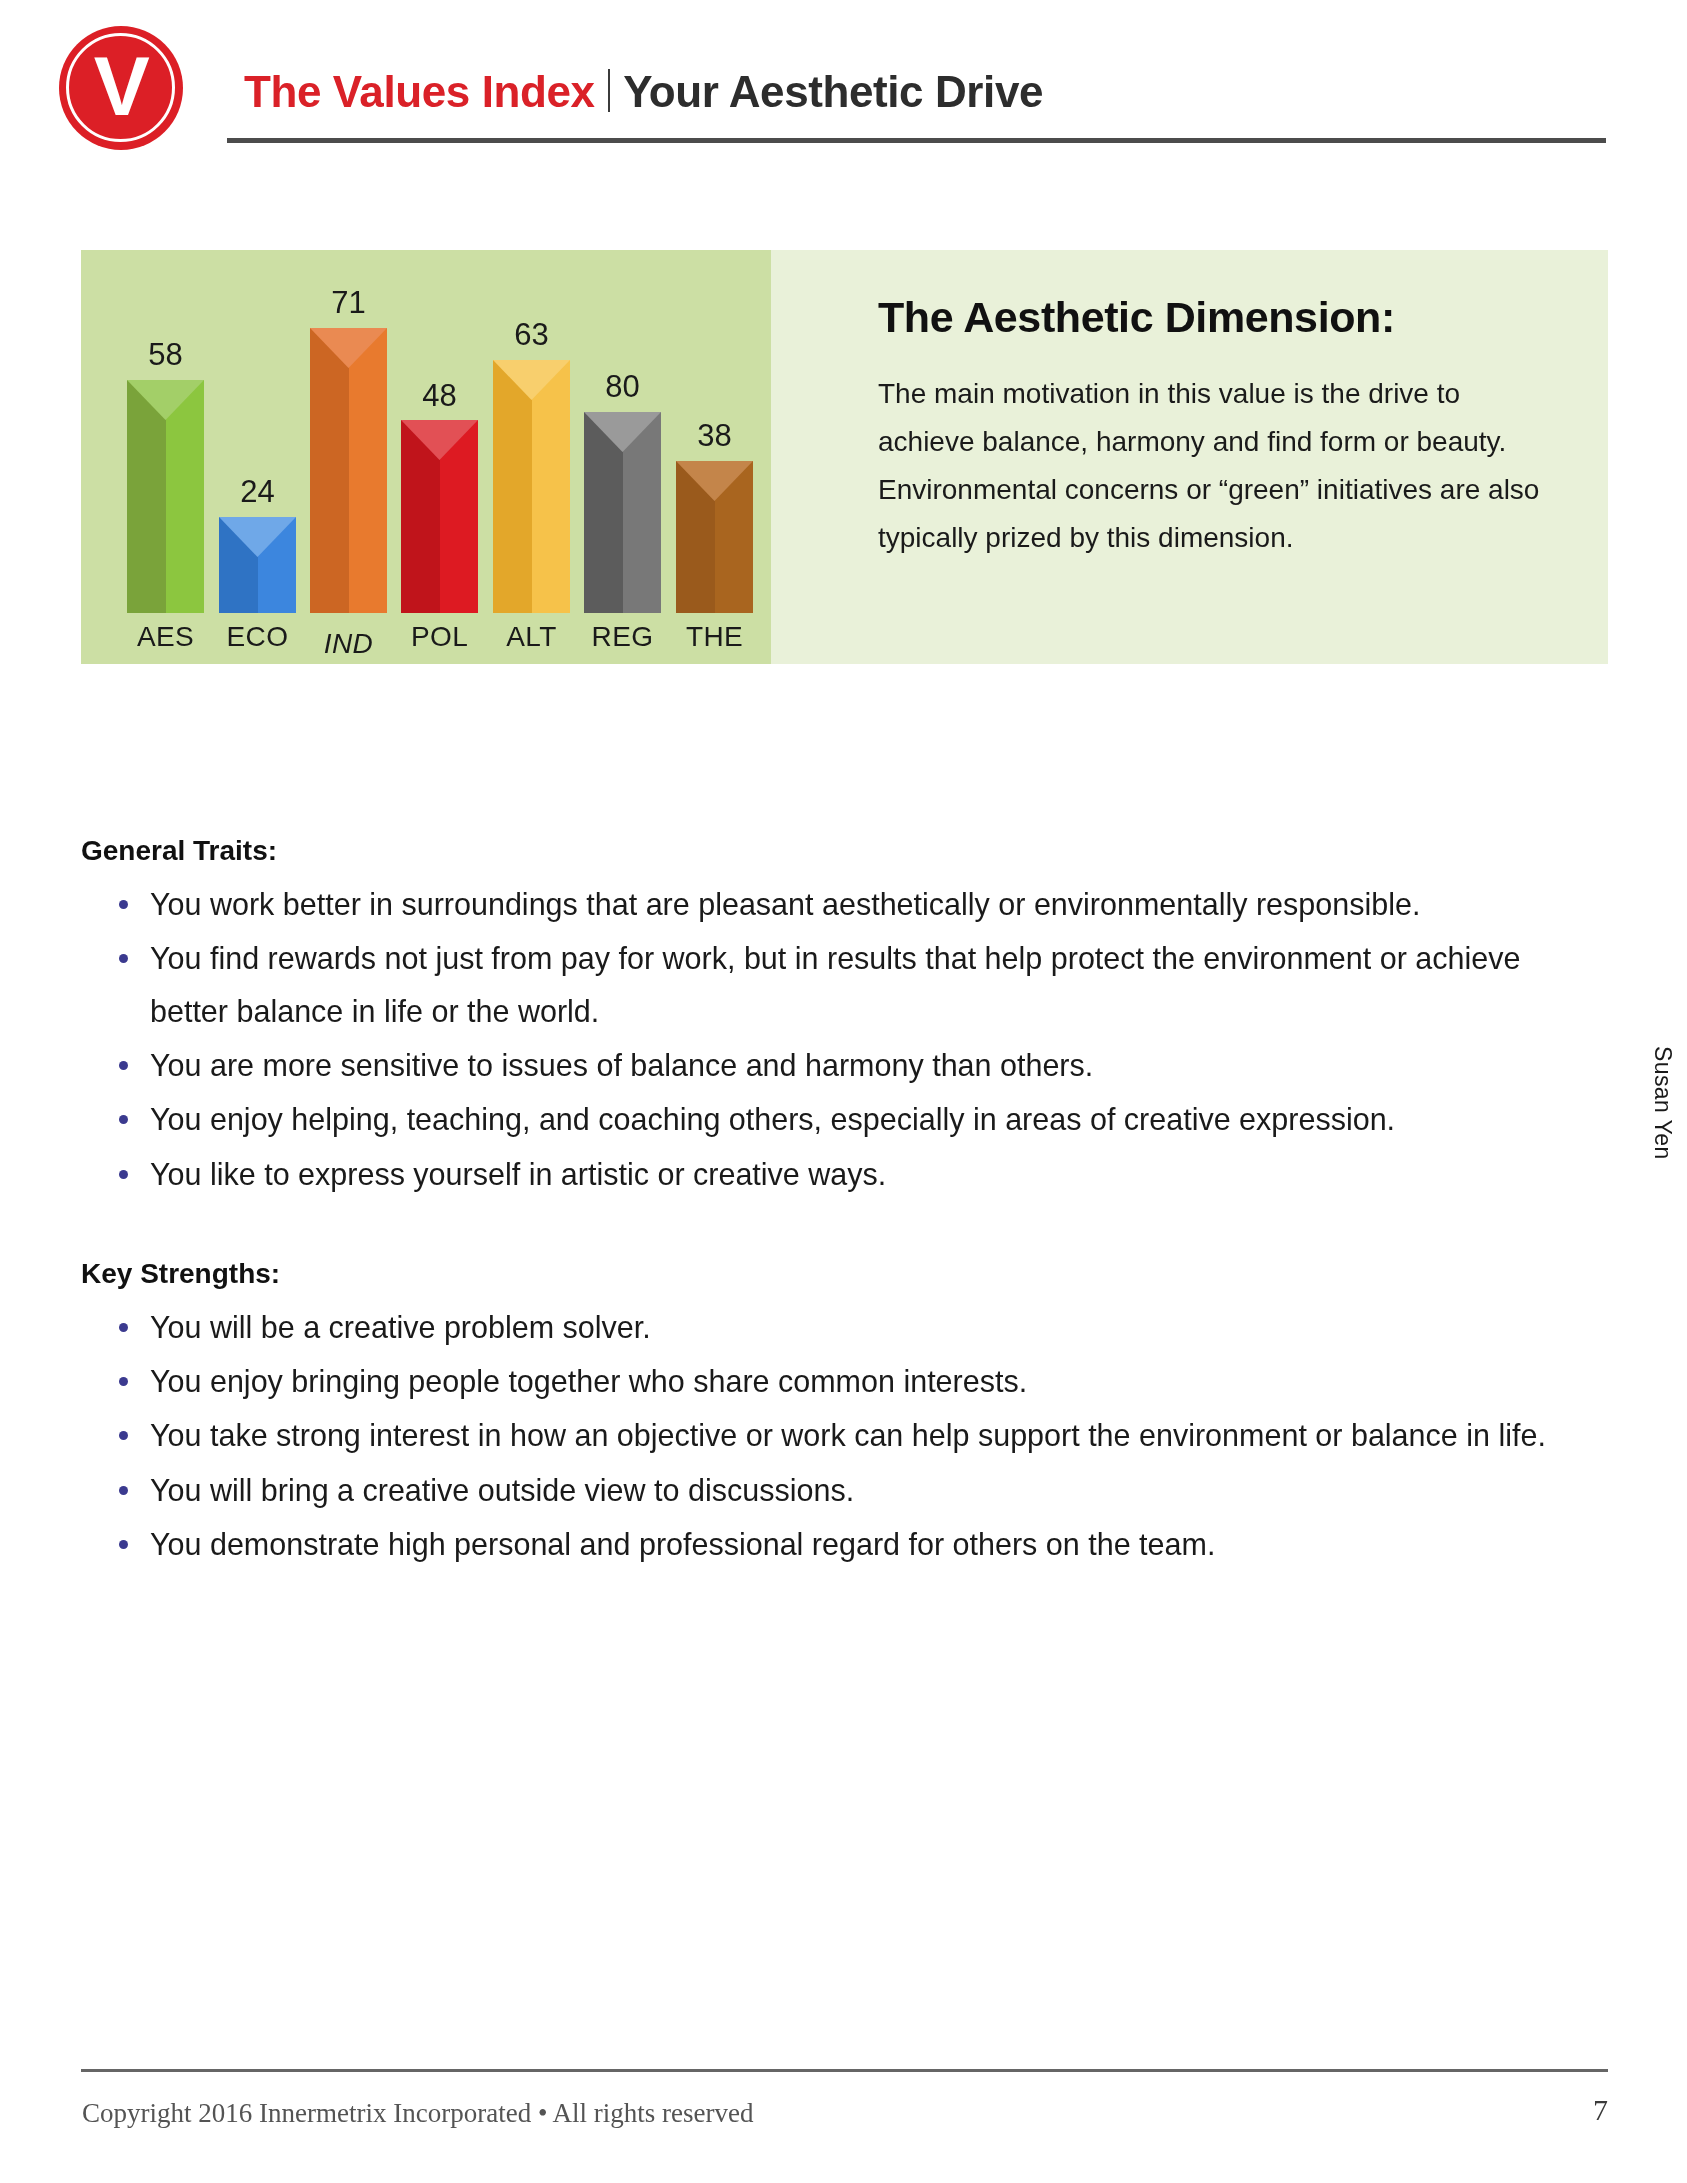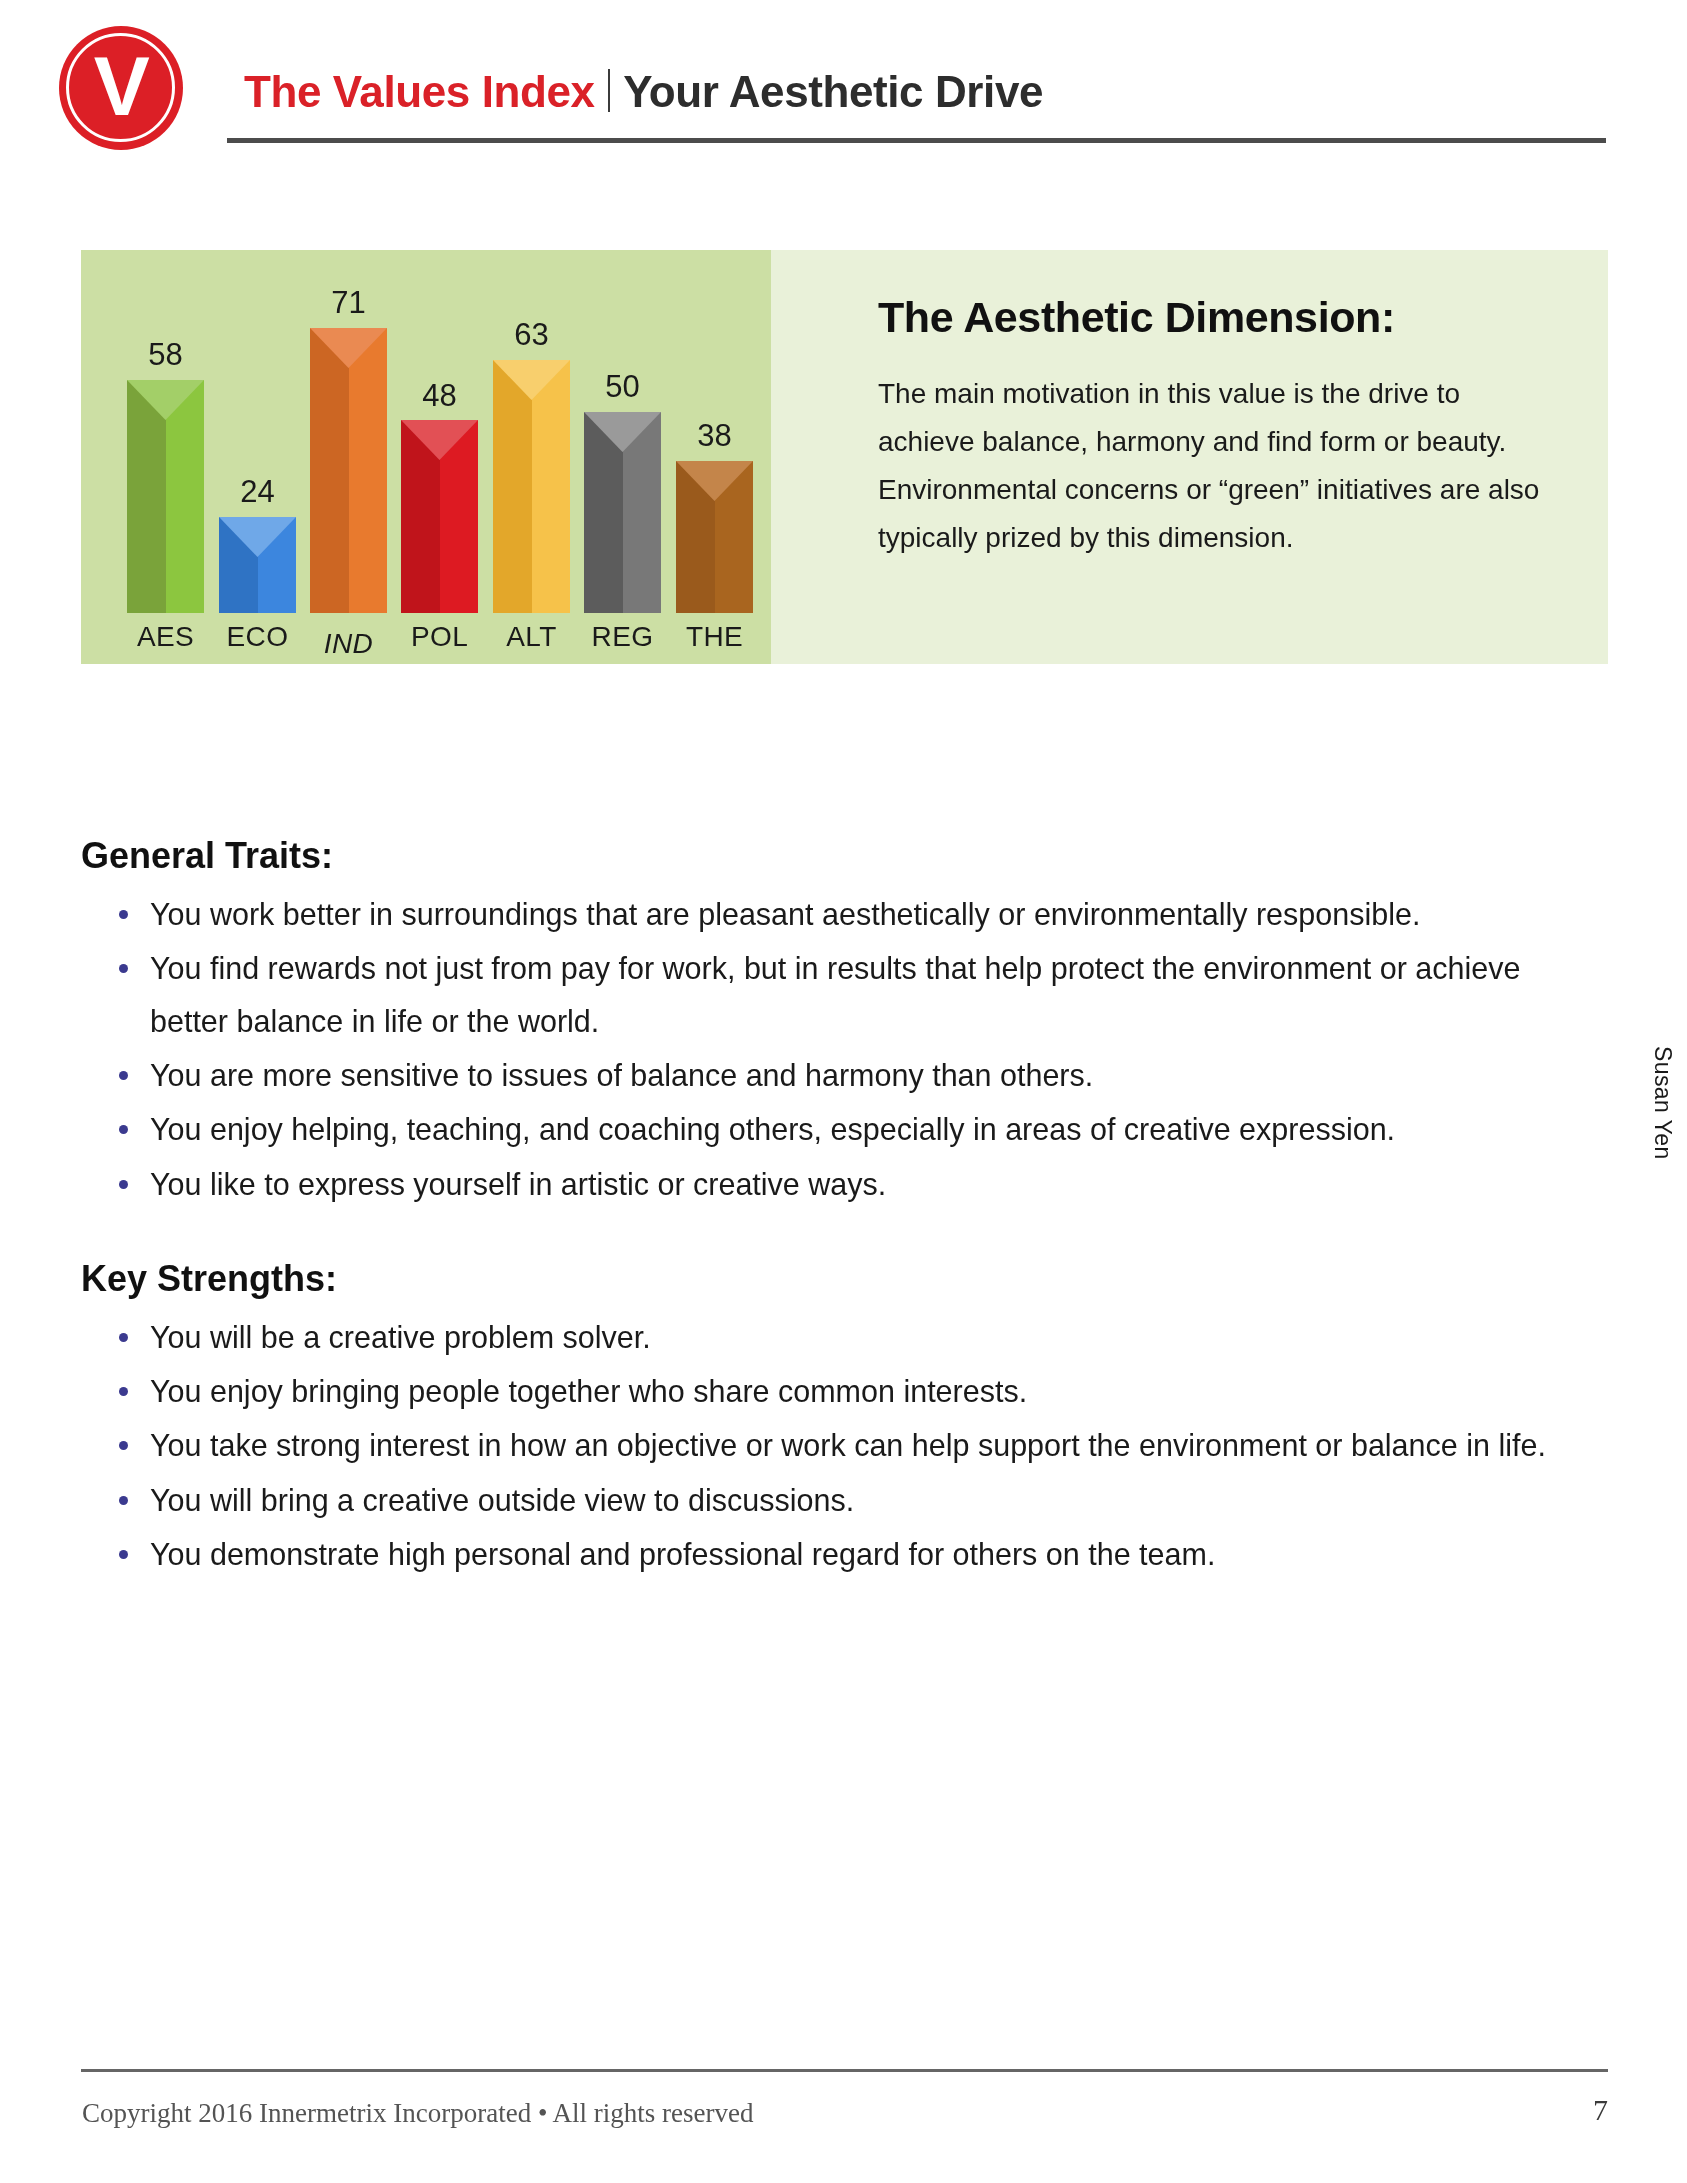--- a/index.html
+++ b/index.html
@@ -176,21 +176,21 @@
     line-height: 1.72;
   }
 
   
   .section {
     position: absolute;
     left: 81px;
     width: 1483px;
   }
   .section-heading {
-    font-size: 36px;
+    font-size: 28px;
     font-weight: bold;
     color: #111111;
     margin-bottom: 10.7px;
   }
   ul.bullets {
     list-style: none;
     margin: 0;
     padding: 0 0 0 31px;
   }
   ul.bullets li {
@@ -306,21 +306,21 @@
           <div class="bar-col" style="left: 412px; height: 188px;">
             <div class="bar-value" style="bottom: 260px;">63</div>
             <div class="bar" style="height: 253px;">
               <div class="bar-left" style="background: rgb(227, 167, 42);"></div>
               <div class="bar-right" style="background: rgb(246, 194, 74);"></div>
               <div class="bar-cap" style="background: rgb(248, 207, 109); clip-path: polygon(0px 0px, 100% 0px, 50% 100%);"></div>
             </div>
           </div>
           <div class="bar-label" style="position: absolute; left: 412px; bottom: 11.5px;">ALT</div>
           <div class="bar-col" style="left: 503px; height: 201px;">
-            <div class="bar-value" style="bottom: 208px;">50</div>
+            <div class="bar-value" style="bottom: 208px;">80</div>
             <div class="bar" style="height: 201px;">
               <div class="bar-left" style="background: rgb(92, 92, 92);"></div>
               <div class="bar-right" style="background: rgb(120, 120, 120);"></div>
               <div class="bar-cap" style="background: rgb(154, 154, 154); clip-path: polygon(0px 0px, 100% 0px, 50% 100%);"></div>
             </div>
           </div>
           <div class="bar-label" style="position: absolute; left: 503px; bottom: 11.5px;">REG</div>
           <div class="bar-col" style="left: 595px; height: 130px;">
             <div class="bar-value" style="bottom: 159px;">38</div>
             <div class="bar" style="height: 152px;">

